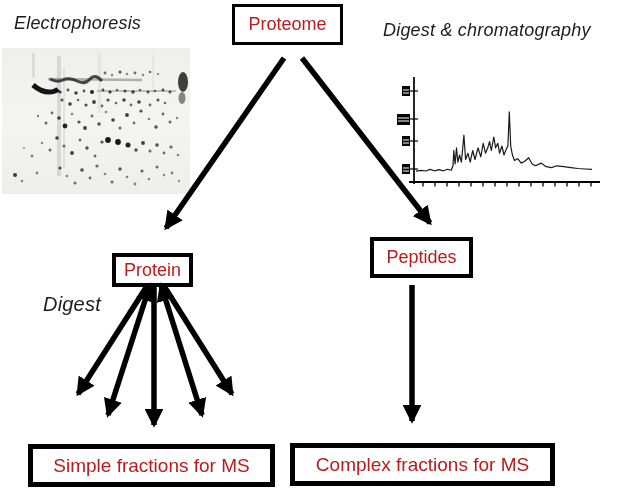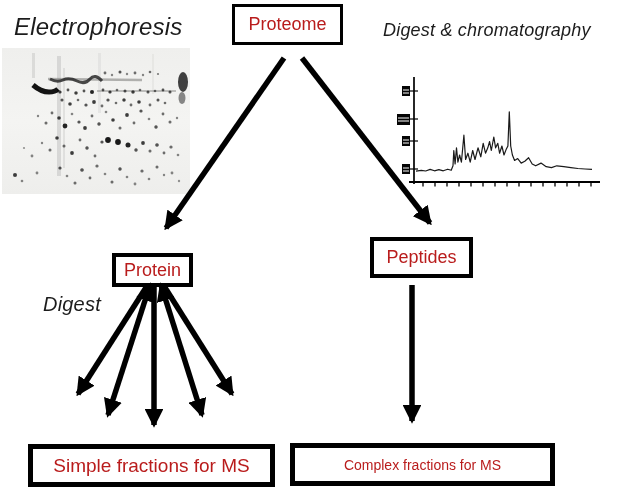--- a/index.html
+++ b/index.html
@@ -6,22 +6,22 @@
   .canvas{position:relative;width:625px;height:493px;background:#ffffff;
           font-family:"Liberation Sans",sans-serif;overflow:hidden;}
   .annot{position:absolute;font-style:italic;color:#1c1c1c;letter-spacing:.2px;}
   .node{position:absolute;box-sizing:border-box;background:#ffffff;border:3px solid #000;
         display:flex;align-items:center;justify-content:center;color:#b91c1c;white-space:nowrap;}
   .node span{display:block;}
   #box-proteome{left:232px;top:4px;width:111px;height:41px;border-width:3px;font-size:18px;}
   #box-protein{left:112px;top:241px;width:81px;height:34px;border-width:4px;font-size:18px;margin-top:12px;}
   #box-peptides{left:370px;top:237px;width:103px;height:41px;border-width:4px;font-size:18px;}
   #box-simple{left:28px;top:444px;width:247px;height:43px;border-width:5px;font-size:19px;}
-  #box-complex{left:290px;top:443px;width:265px;height:43px;border-width:5px;font-size:14px;}
-  #lbl-electrophoresis{left:14px;top:13px;font-size:24px;}
+  #box-complex{left:290px;top:443px;width:265px;height:43px;border-width:5px;font-size:19px;}
+  #lbl-electrophoresis{left:14px;top:13px;font-size:18px;}
   #lbl-digest-chrom{left:383px;top:20px;font-size:18px;}
   #lbl-digest{left:43px;top:293px;font-size:20px;}
   .layer{position:absolute;left:0;top:0;}
   #gel{left:2px;top:48px;}
   #chrom{left:396px;top:74px;}
 </style>
 </head>
 <body>
 
 <div class="canvas">

